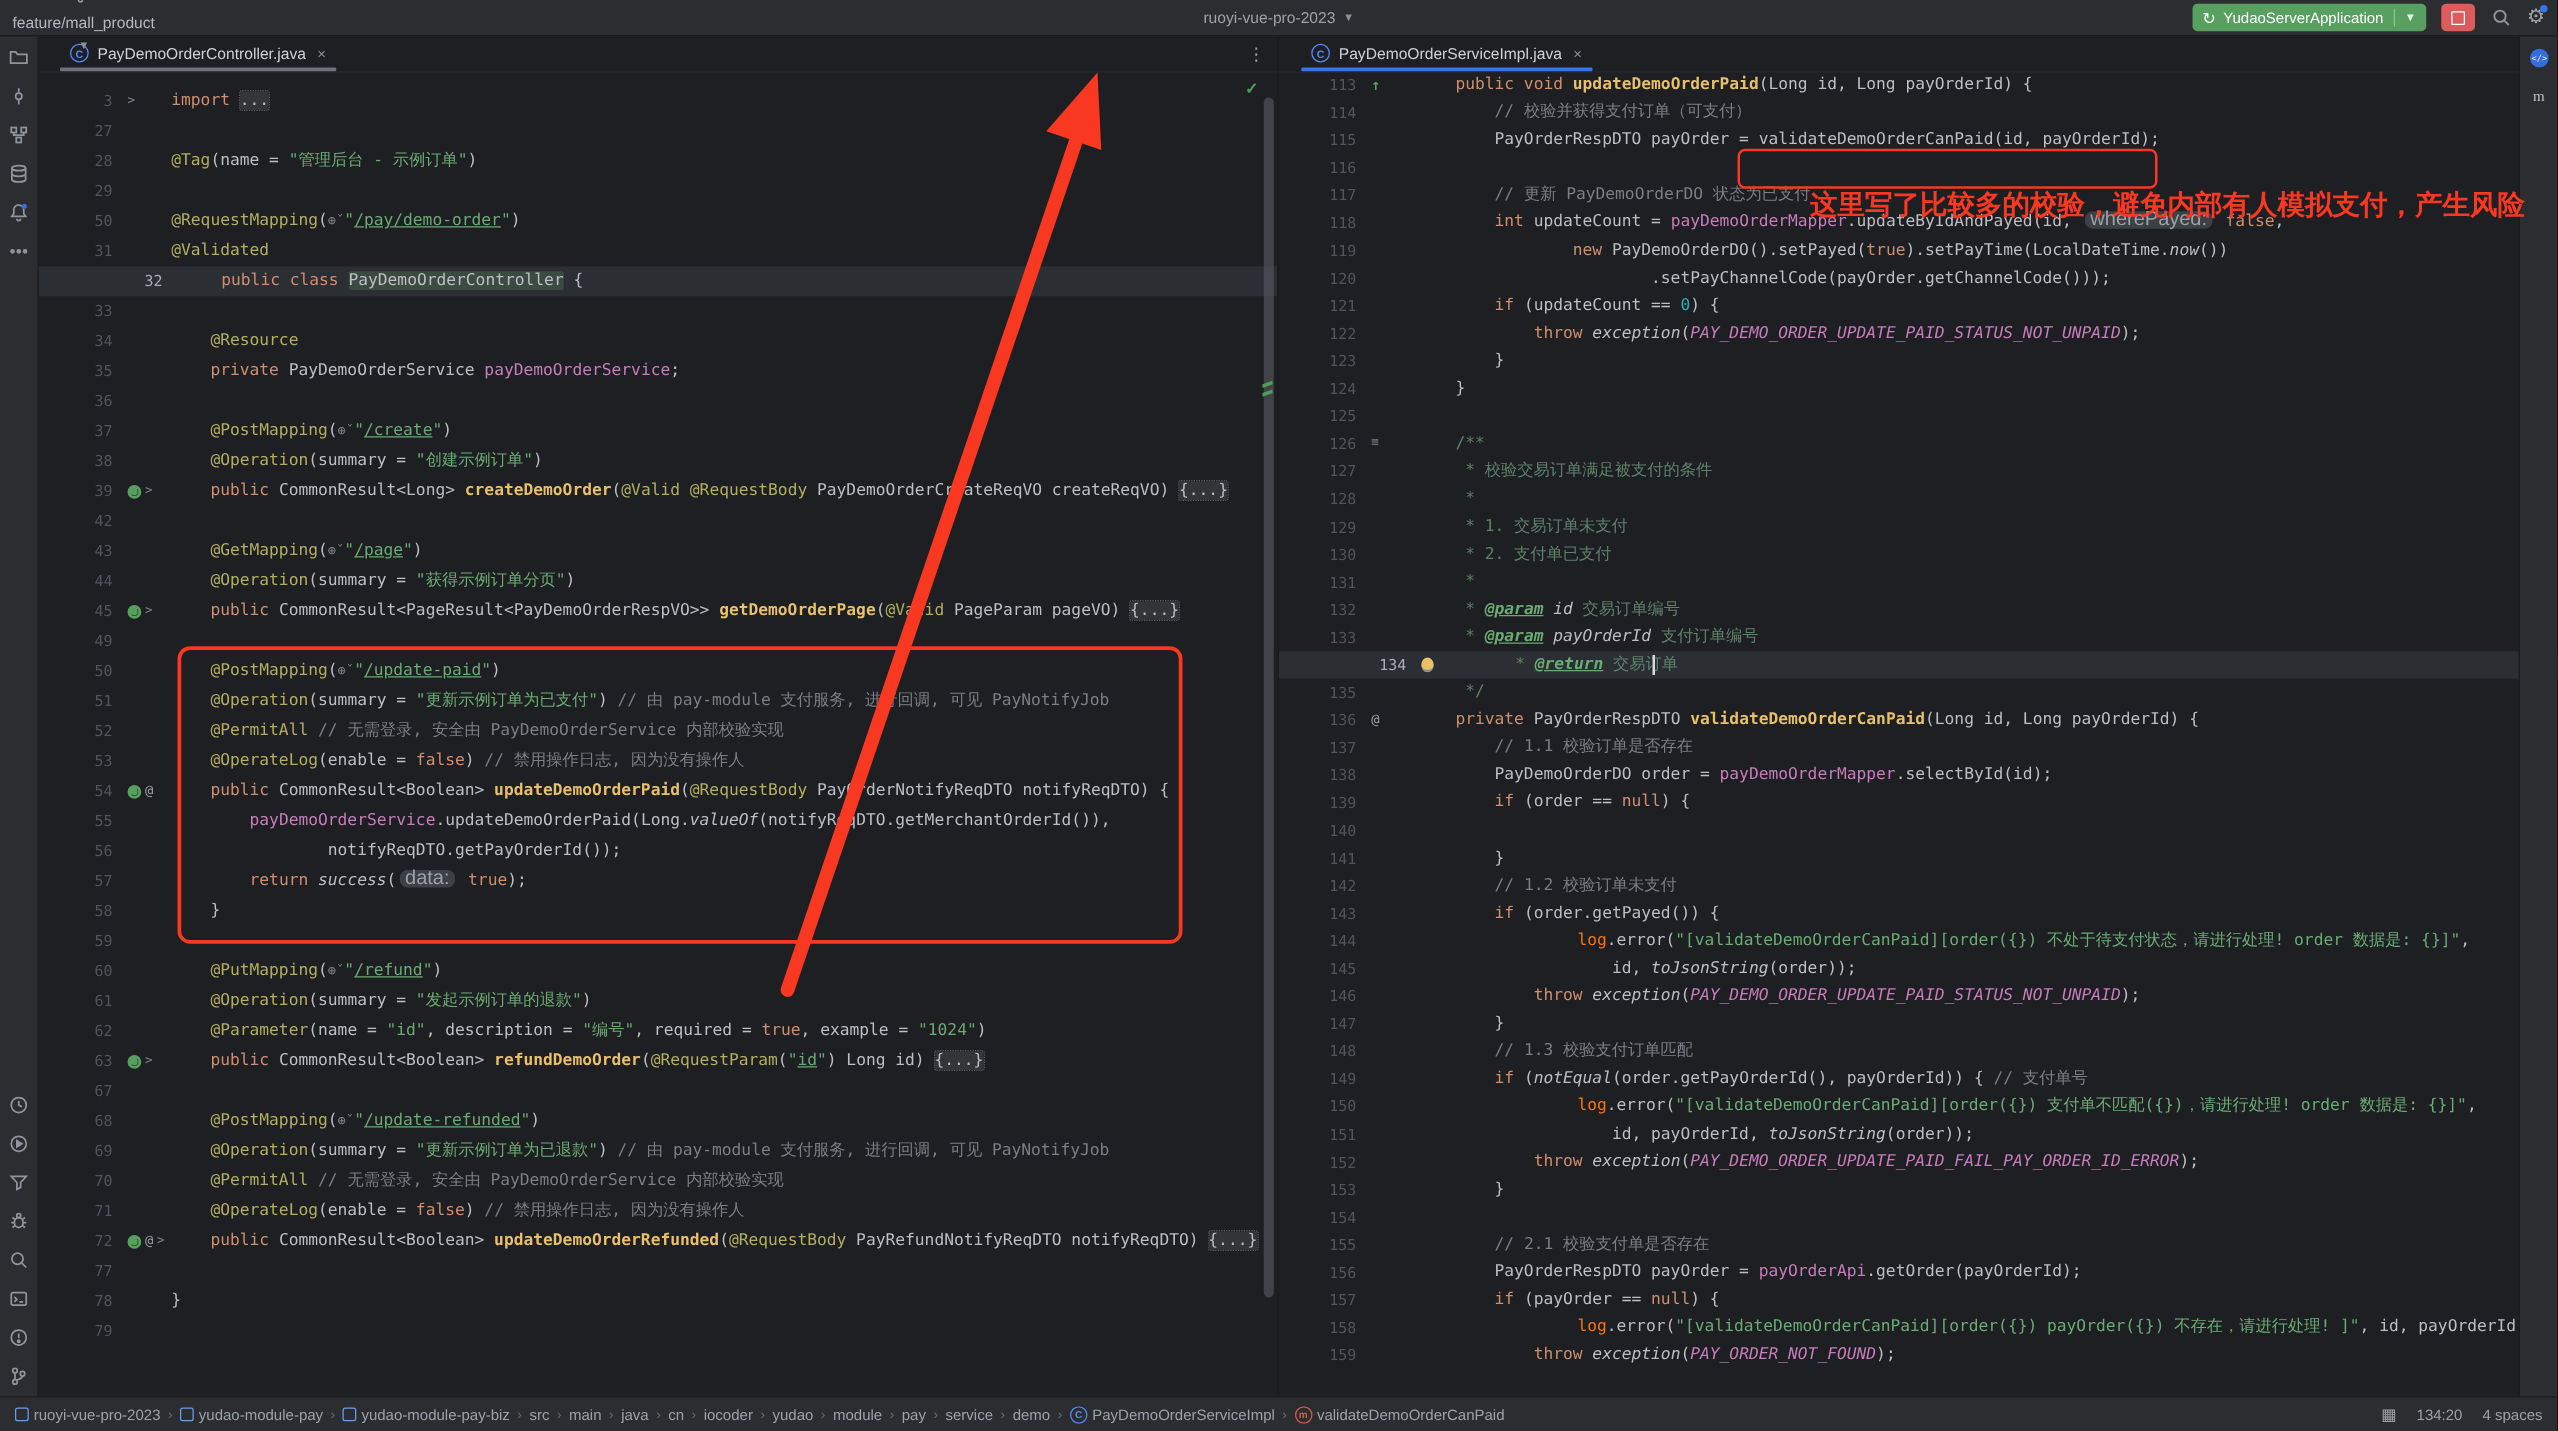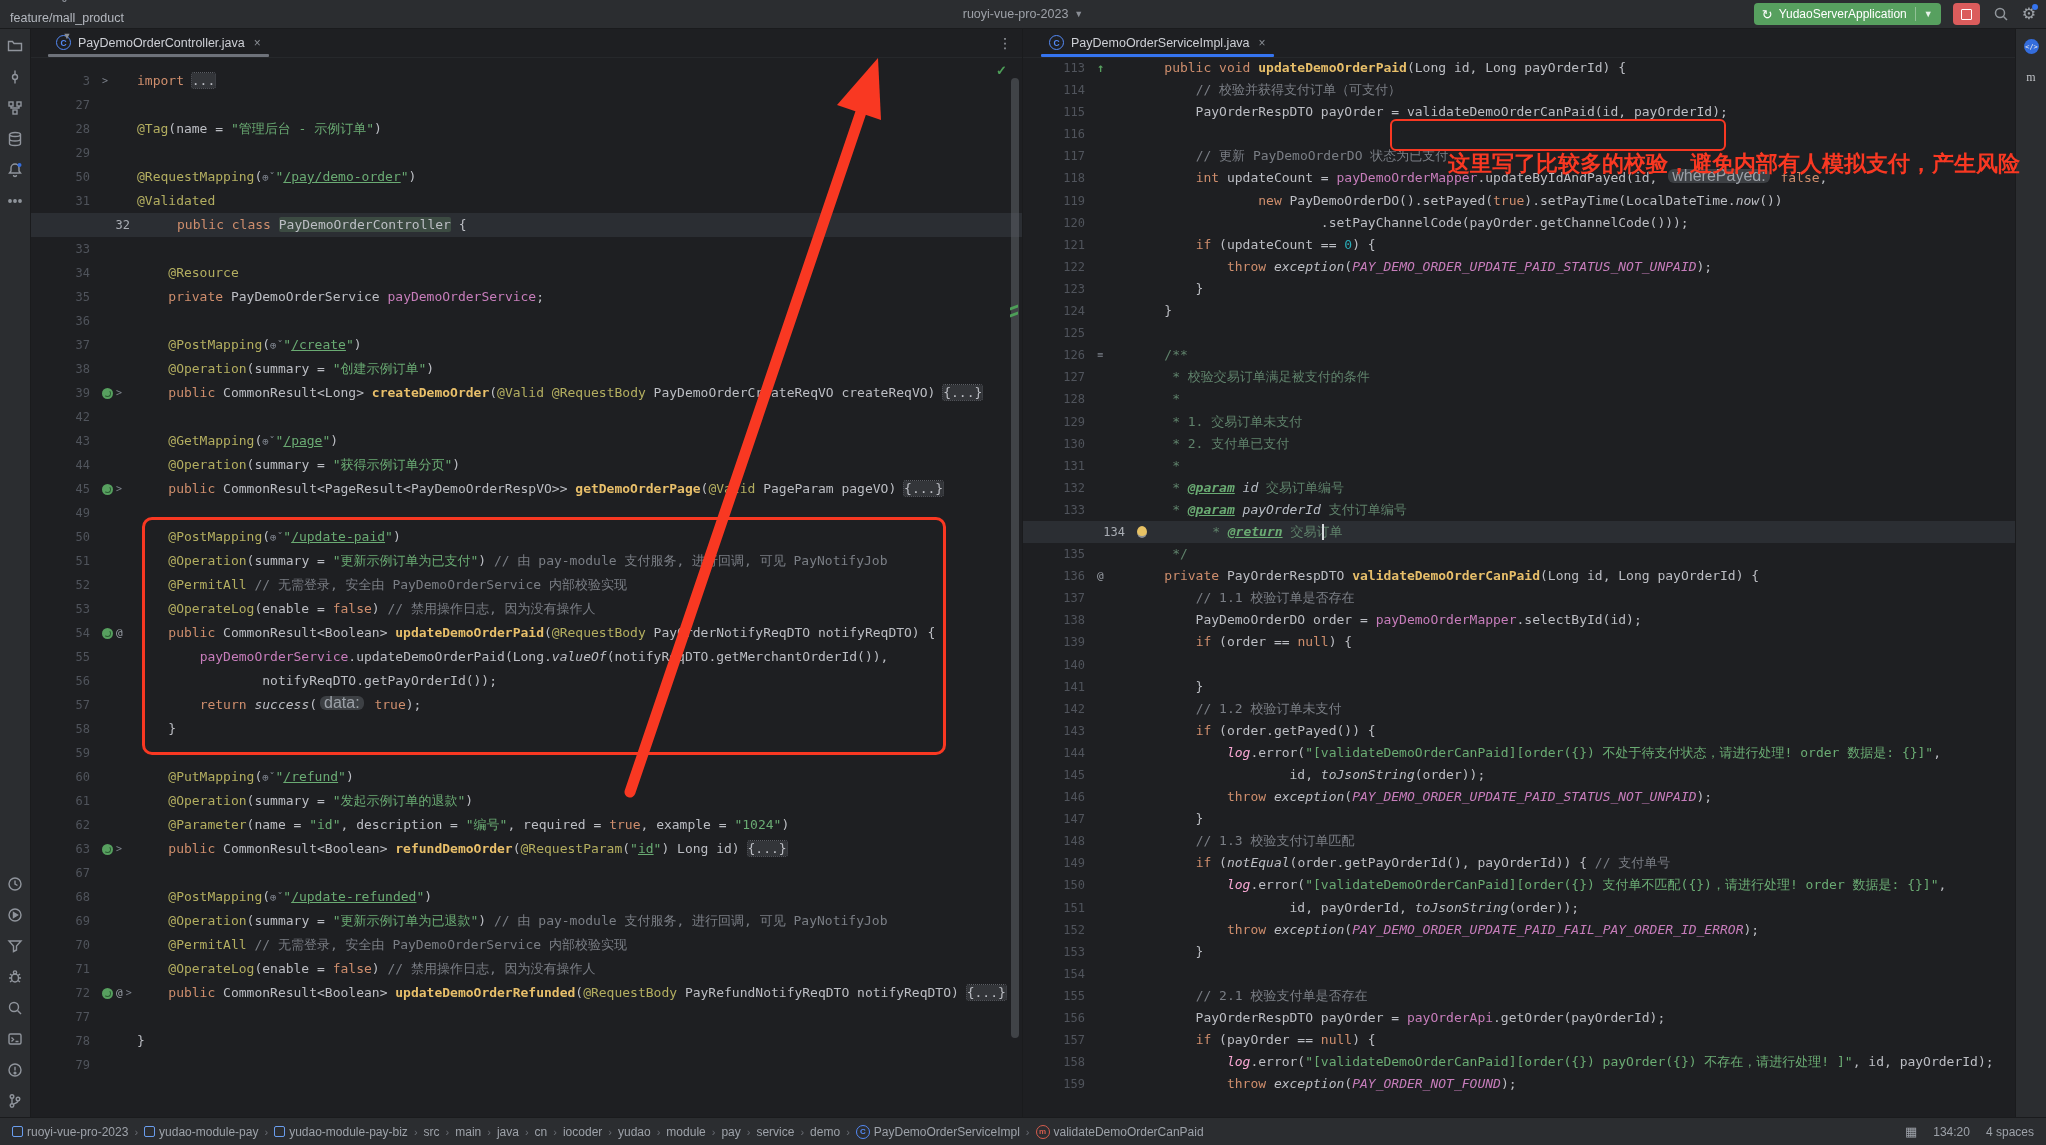--- a/index.html
+++ b/index.html
@@ -56,21 +56,21 @@
   #edR .ln{width:62px;}
   .gut{flex:none;display:flex;align-items:center;gap:3px;padding-left:2px;}
   #edL .gut{width:35px;}
   #edR .gut{width:36px;}
   .code{flex:1;position:relative;overflow:hidden;}
   .cur{background:#2b2e33;}
   .cur .ln{color:#a9adb4;margin-left:40px;}
   
   .k{color:#cf8e6d;} .a{color:#b3ae60;} .s{color:#6aab73;} .su{color:#6aab73;text-decoration:underline;}
   .c{color:#7a7e85;} .dc{color:#5f826b;} .dt{color:#6aab73;font-weight:bold;font-style:italic;text-decoration:underline;}
-  .dti{color:#b9bec6;font-style:italic;} .f{color:#c77dbb;} .fi{color:#f9a8d4;font-style:italic;}
+  .dti{color:#b9bec6;font-style:italic;} .f{color:#c77dbb;} .fi{color:#f97316;margin-left:35px;}
   .m{color:#e8bf6a;font-weight:600;} .i{font-style:italic;} .ci{color:#c77dbb;font-style:italic;}
   .n{color:#2aacb8;} .d{color:#bcbec4;}
   .hl{background:#3c4b42;border-radius:2px;}
   .chip{display:inline-block;background:#3d4044;color:#9ca1a8;border-radius:6px;font-size:16px;
         line-height:14px;padding:0 4px;margin:0 3px;vertical-align:1px;font-family:"Liberation Sans",sans-serif;}
   .fold{background:#333539;outline:1px dotted #5b5e64;border-radius:2px;}
   .glb{color:#7d828c;font-size:11px;}
   
   .gi-api{width:11px;height:11px;border-radius:50%;background:#57a05f;position:relative;flex:none;}
   .gi-api::after{content:"";position:absolute;inset:2px;border-radius:50%;

